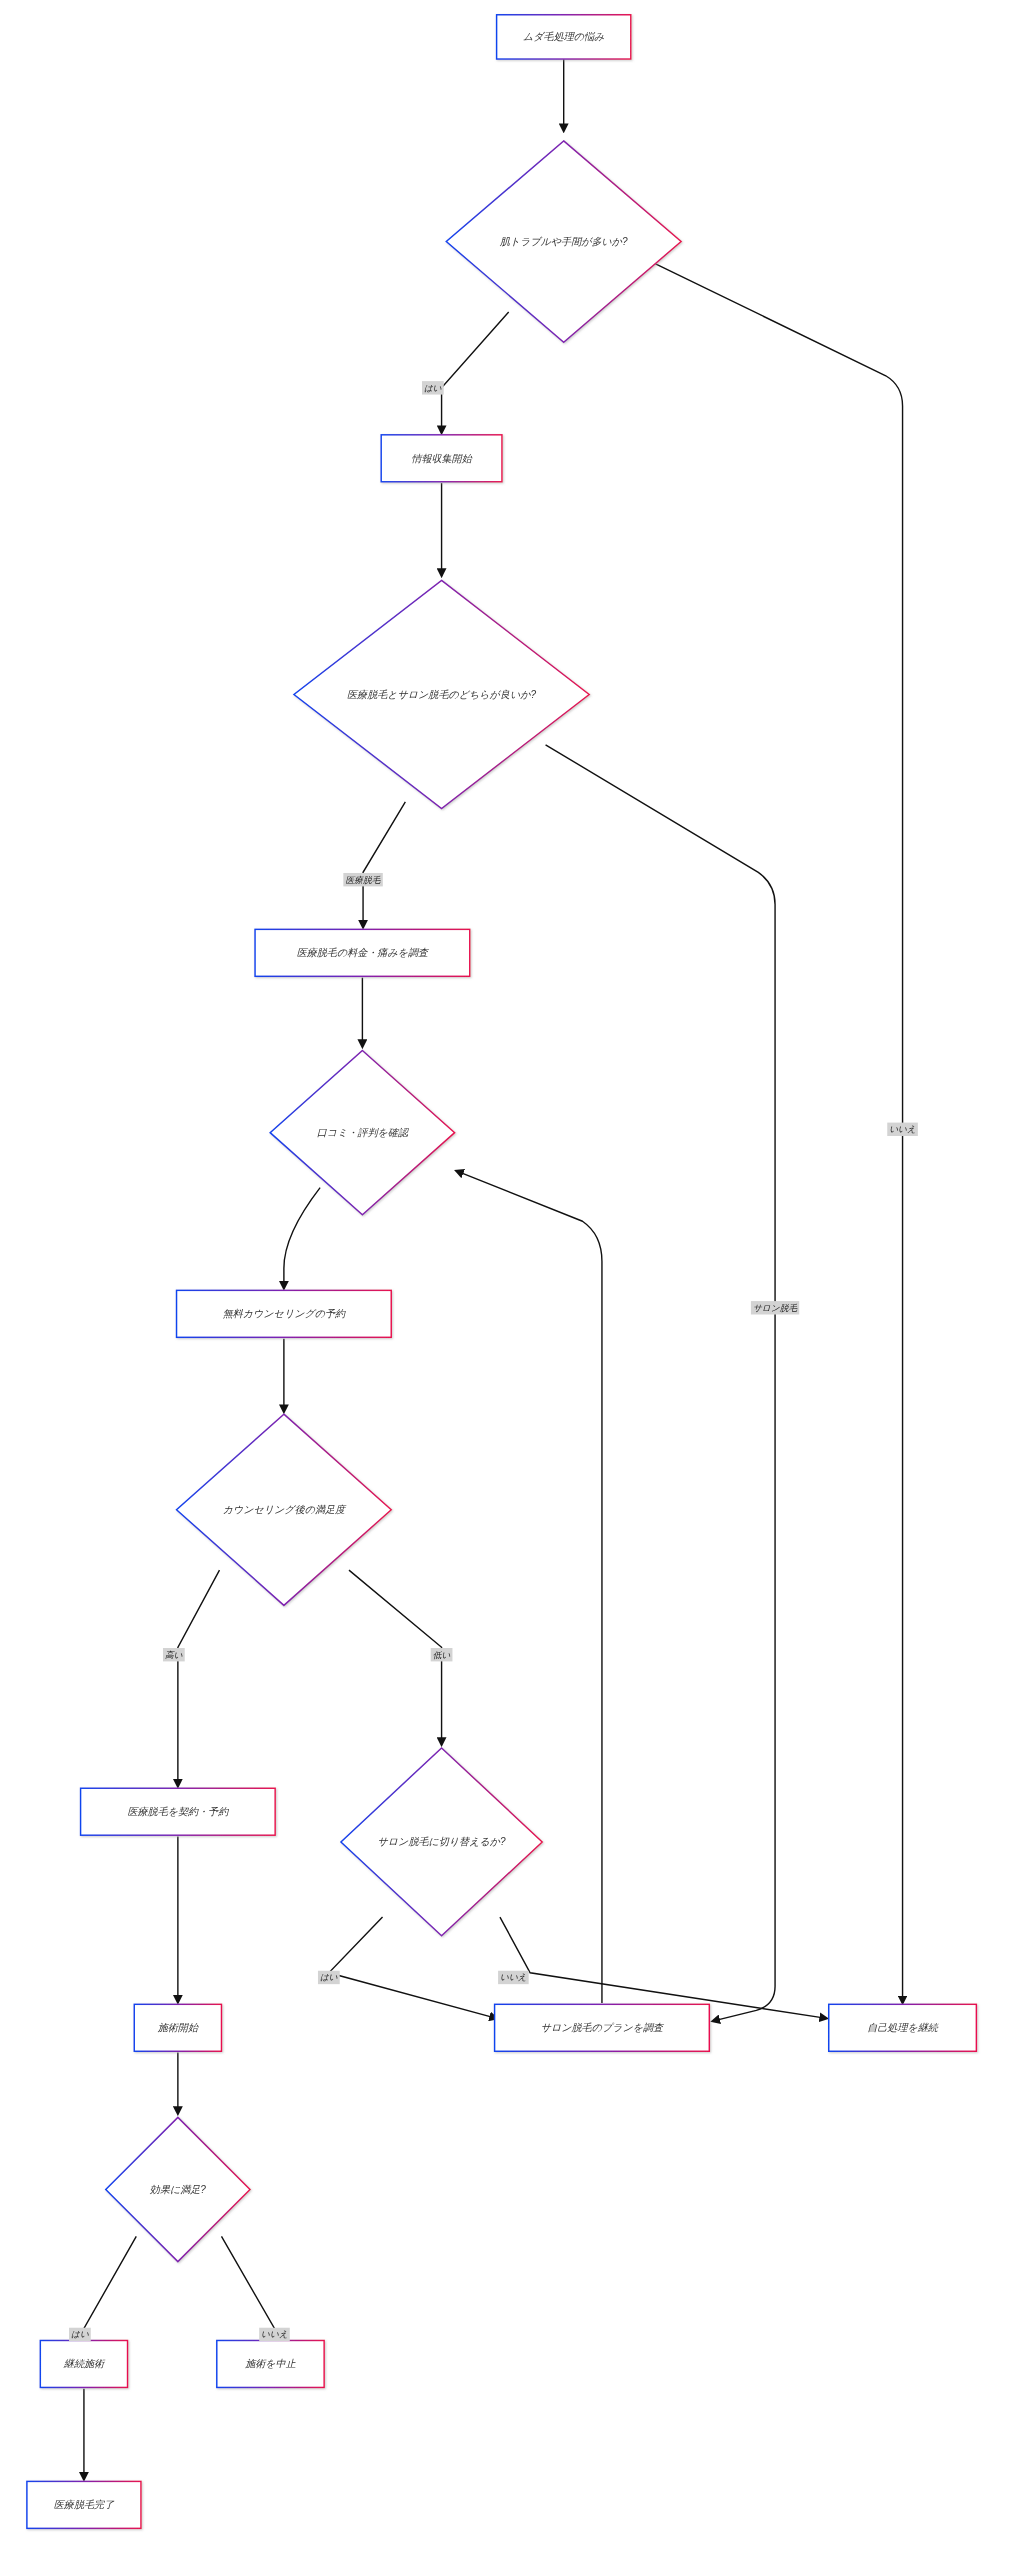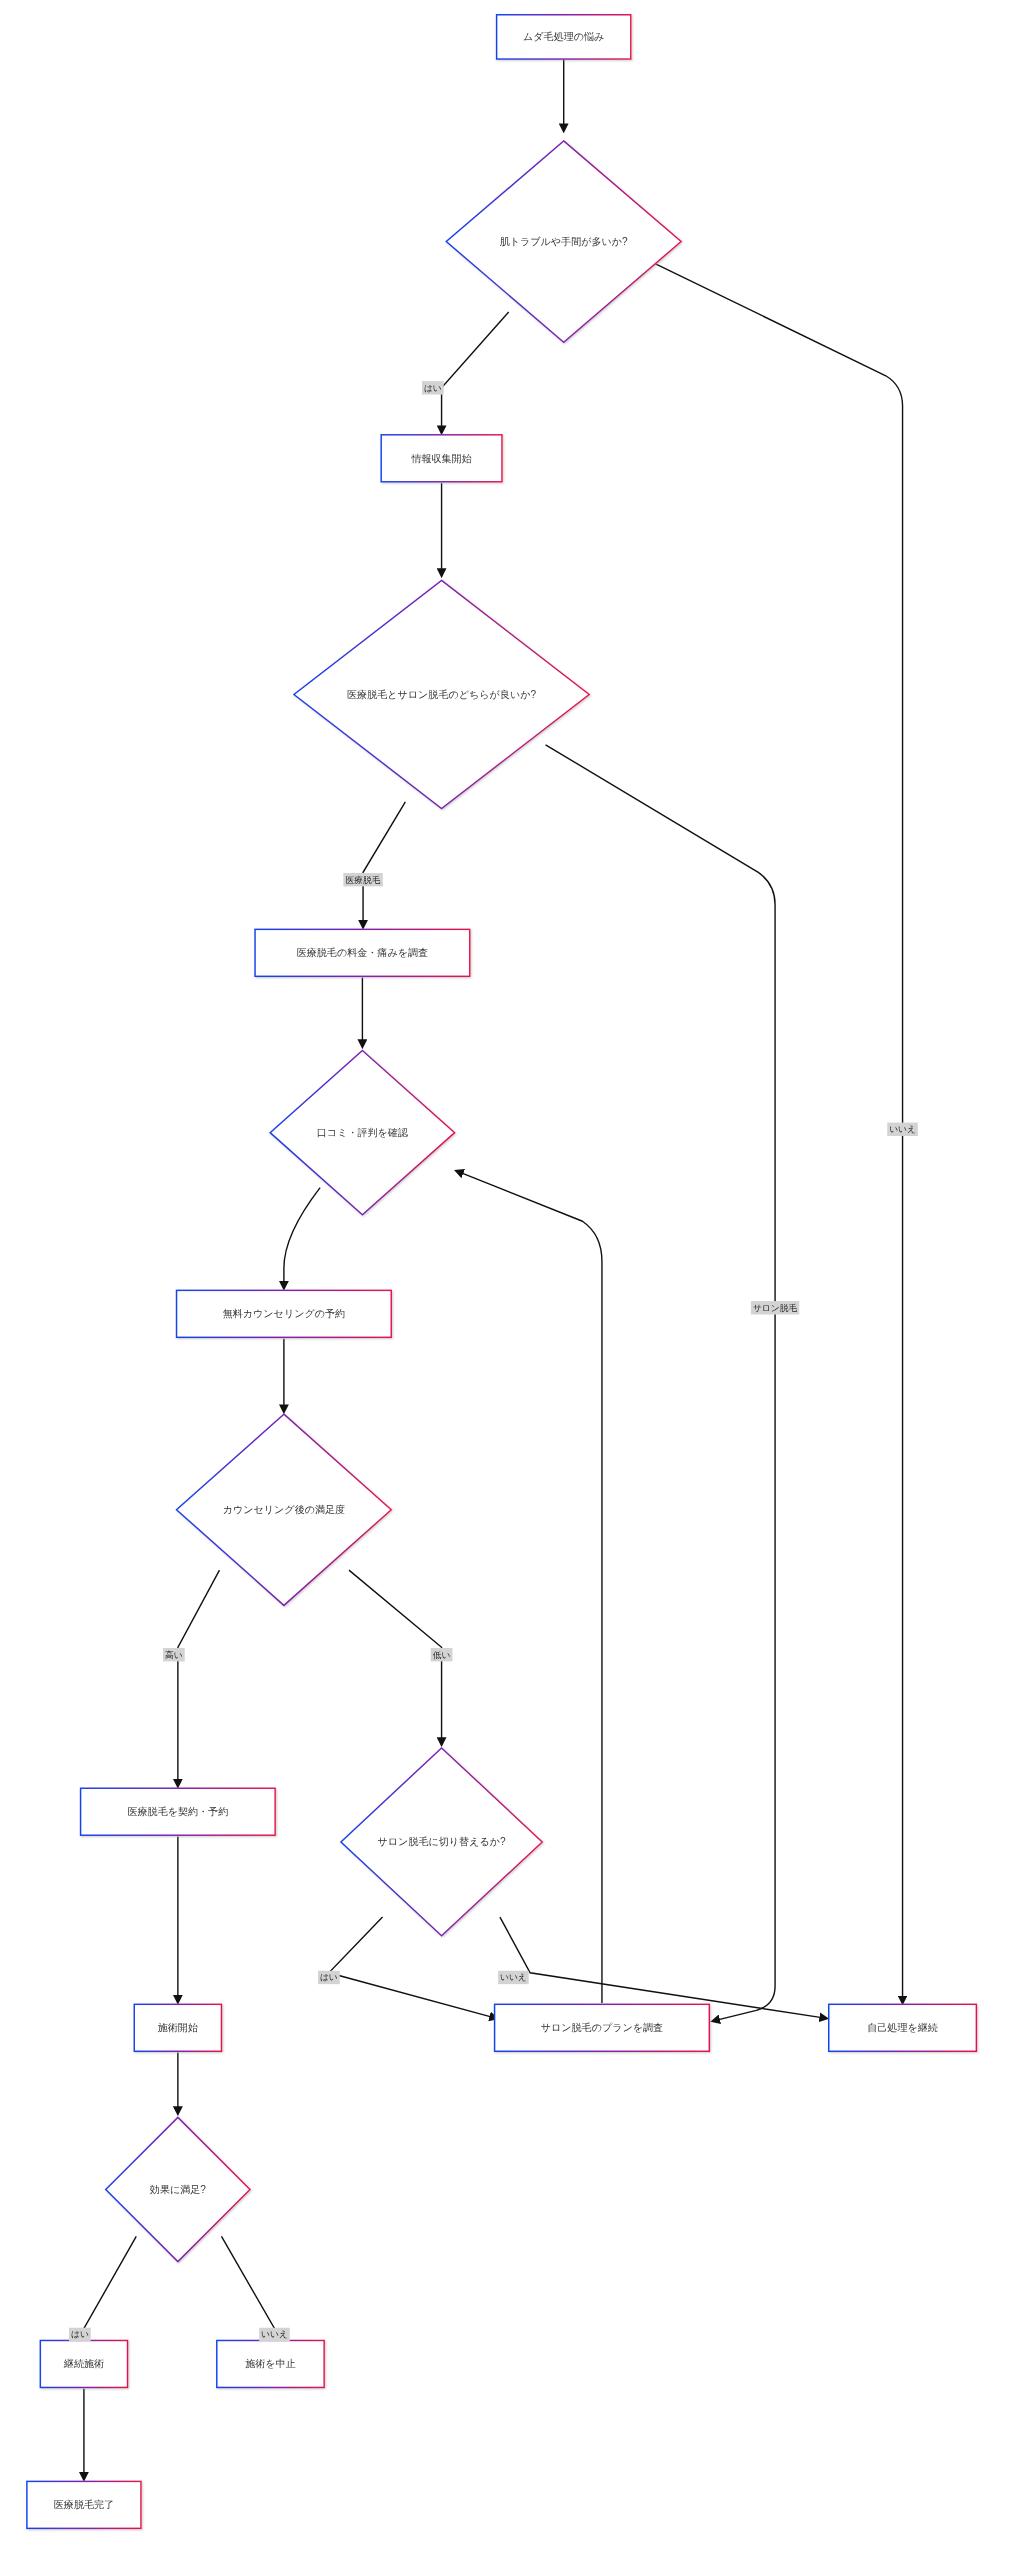--- a/index.html
+++ b/index.html
@@ -11,20 +11,21 @@
   body {
     font-family: "Liberation Sans", "DejaVu Sans", sans-serif;
     color: #333333;
   }
   #flow-root {
     position: relative;
     width: 1014px;
     height: 2576px;
     background: #ffffff;
     overflow: hidden;
+    font-style: italic;
   }
   #flow-svg {
     display: block;
     width: 1014px;
     height: 2576px;
   }
   .node-shape {
     fill: #ffffff;
     stroke-width: 2.2;
   }

